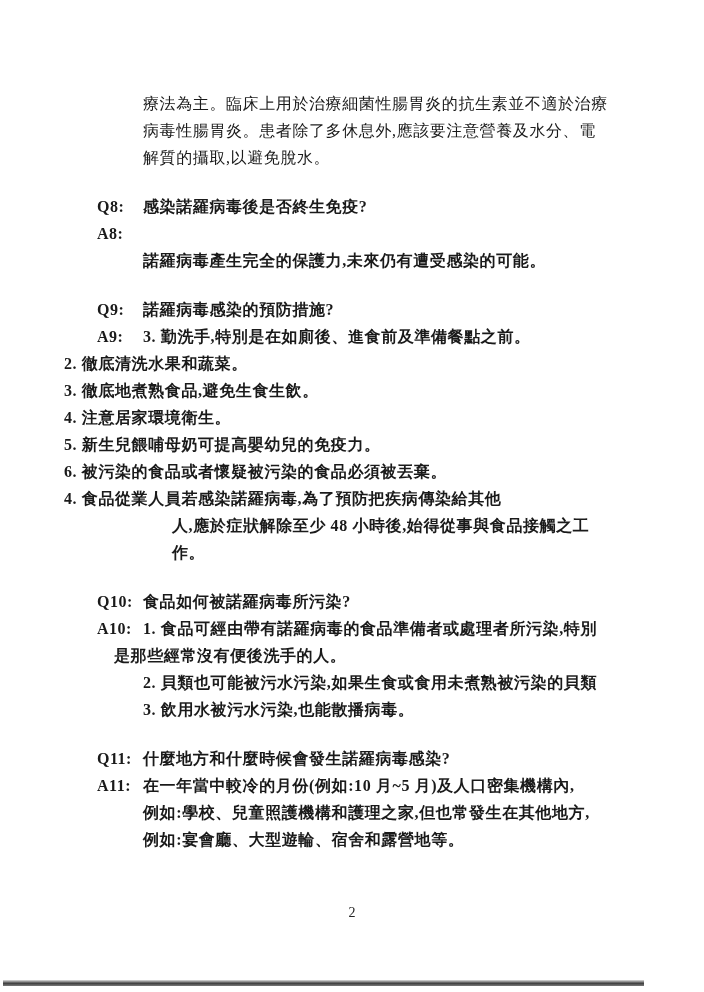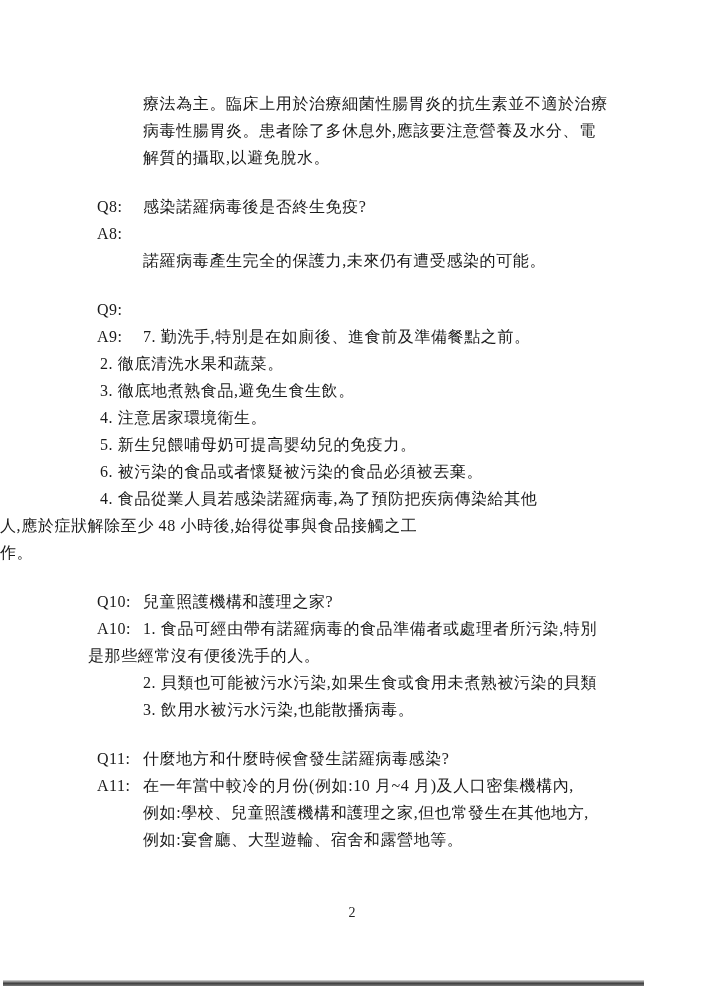--- a/index.html
+++ b/index.html
@@ -25,31 +25,31 @@
   .ln {
     position: relative;
     line-height: 27px;
     min-height: 27px;
     font-size: 16px;
     letter-spacing: 0.6px;
     white-space: nowrap;
   }
   
   .i0 { padding-left: 143px; }
-  .i1 { padding-left: 100px; }
-  .i2 { padding-left: 88px; }
-  .i3 { }
+  .i1 { padding-left: 64px; }
+  .i2 { padding-left: 114px; }
+  .i3 { padding-left: 172px; }
   .lbl {
     position: absolute;
     left: 97px;
     top: 0;
     letter-spacing: 0.5px;
   }
   .para { margin-bottom: 4px; }
-  .qa-block { margin-top: 22px; }
+  .qa-block { margin-top: 22px; font-weight: bold; }
   .page-number {
     position: absolute;
     top: 903px;
     left: 0;
     width: 704px;
     text-align: center;
     font-size: 14px;
     line-height: 20px;
     color: #222;
   }
@@ -81,41 +81,41 @@
         <div class="ln i0"><span>病毒性腸胃炎。患者除了多休息外,應該要注意營養及水分、電</span></div>
         <div class="ln i0"><span>解質的攝取,以避免脫水。</span></div>
       </div>
     <div id="qa-container">
         <div class="qa-block">
           <div class="ln i0"><span class="lbl">Q8:</span><span>感染諾羅病毒後是否終生免疫?</span></div>
           <div class="ln i0"><span class="lbl">A8:</span></div>
           <div class="ln i0"><span>諾羅病毒產生完全的保護力,未來仍有遭受感染的可能。</span></div>
         </div>
         <div class="qa-block">
-          <div class="ln i0"><span class="lbl">Q9:</span></div>
-          <div class="ln i0"><span class="lbl">A9:</span><span>7. 勤洗手,特別是在如廁後、進食前及準備餐點之前。</span></div>
+          <div class="ln i0"><span class="lbl">Q9:</span><span>諾羅病毒感染的預防措施?</span></div>
+          <div class="ln i0"><span class="lbl">A9:</span><span>3. 勤洗手,特別是在如廁後、進食前及準備餐點之前。</span></div>
           <div class="ln i1"><span>2. 徹底清洗水果和蔬菜。</span></div>
           <div class="ln i1"><span>3. 徹底地煮熟食品,避免生食生飲。</span></div>
           <div class="ln i1"><span>4. 注意居家環境衛生。</span></div>
           <div class="ln i1"><span>5. 新生兒餵哺母奶可提高嬰幼兒的免疫力。</span></div>
           <div class="ln i1"><span>6. 被污染的食品或者懷疑被污染的食品必須被丟棄。</span></div>
           <div class="ln i1"><span>4. 食品從業人員若感染諾羅病毒,為了預防把疾病傳染給其他</span></div>
           <div class="ln i3"><span>人,應於症狀解除至少 48 小時後,始得從事與食品接觸之工</span></div>
           <div class="ln i3"><span>作。</span></div>
         </div>
         <div class="qa-block">
-          <div class="ln i0"><span class="lbl">Q10:</span><span>兒童照護機構和護理之家?</span></div>
+          <div class="ln i0"><span class="lbl">Q10:</span><span>食品如何被諾羅病毒所污染?</span></div>
           <div class="ln i0"><span class="lbl">A10:</span><span>1. 食品可經由帶有諾羅病毒的食品準備者或處理者所污染,特別</span></div>
           <div class="ln i2"><span>是那些經常沒有便後洗手的人。</span></div>
           <div class="ln i0"><span>2. 貝類也可能被污水污染,如果生食或食用未煮熟被污染的貝類</span></div>
           <div class="ln i0"><span>3. 飲用水被污水污染,也能散播病毒。</span></div>
         </div>
         <div class="qa-block">
           <div class="ln i0"><span class="lbl">Q11:</span><span>什麼地方和什麼時候會發生諾羅病毒感染?</span></div>
-          <div class="ln i0"><span class="lbl">A11:</span><span>在一年當中較冷的月份(例如:10 月~4 月)及人口密集機構內,</span></div>
+          <div class="ln i0"><span class="lbl">A11:</span><span>在一年當中較冷的月份(例如:10 月~5 月)及人口密集機構內,</span></div>
           <div class="ln i0"><span>例如:學校、兒童照護機構和護理之家,但也常發生在其他地方,</span></div>
           <div class="ln i0"><span>例如:宴會廳、大型遊輪、宿舍和露營地等。</span></div>
         </div>
       </div>
   </div>
   <div class="page-number">2</div>
   <div class="edge-right"></div>
   <div class="edge-bottom"></div>
 </div>
 

